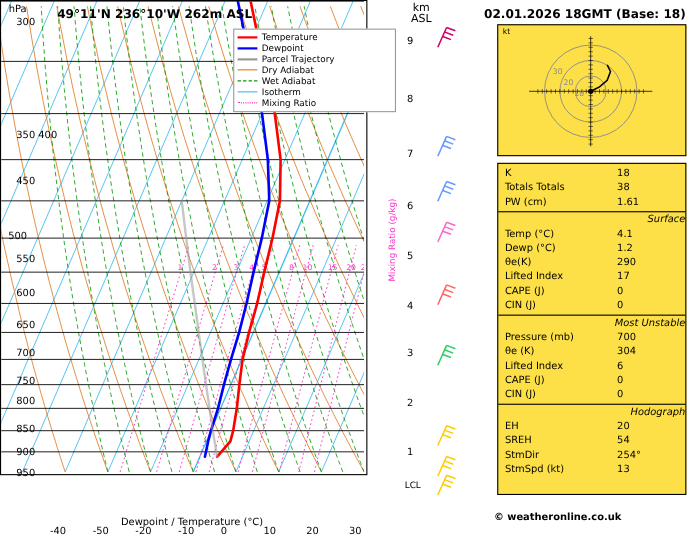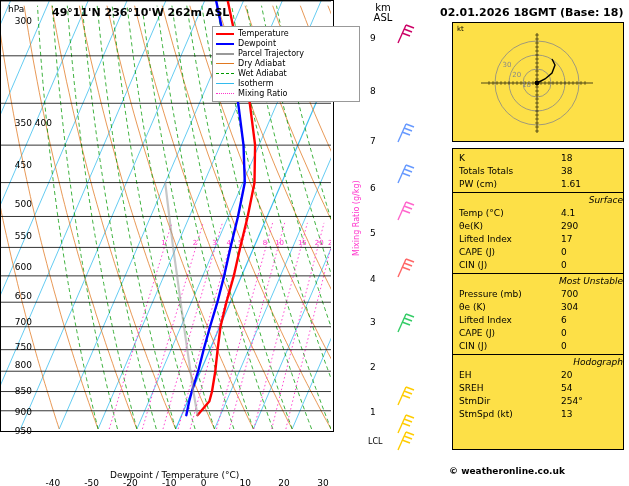--- a/index.html
+++ b/index.html
@@ -148,21 +148,21 @@
         <path d="M185.3 414.2 L188.2 400.3 L190.8 390.5 L197.2 370.2 L202.6 348.7 L209.0 325.7 L216.4 301.2 L223.1 274.9 L229.5 246.4 L237.0 215.5 L243.8 181.6 L242.5 144.1 L237.2 102.3 L226.6 54.8 L215.2 0.0" stroke="#0000ff" stroke-width="2.4" fill="none" stroke-linejoin="round" stroke-linecap="round" opacity="1"></path>
         <path d="M196.5 414.2 L192.4 390.5 L189.5 370.2 L186.3 348.7 L183.0 325.7 L179.6 301.2 L176.1 274.9 L172.1 246.4 L168.3 215.5 L164.2 181.6" stroke="#999999" stroke-width="2.2" fill="none" stroke-linejoin="round" stroke-linecap="round" opacity="0.55"></path>
       </svg>
 </div>
 
 <div id="ylabels">
       <div class="ylab" style="top: 16px;">300</div>
       <div class="ylab" style="top: 84px; margin-top: 34px;">350</div>
       <div class="ylab" style="top: 118.268px; padding-left: 20px;">400</div>
       <div class="ylab" style="top: 160.139px;">450</div>
-      <div class="ylab" style="top: 199px;">500</div>
+      <div class="ylab" style="top: 210px; text-align: center;">500</div>
       <div class="ylab" style="top: 231.475px;">550</div>
       <div class="ylab" style="top: 262.407px;">600</div>
       <div class="ylab" style="top: 290.861px;">650</div>
       <div class="ylab" style="top: 317.206px;">700</div>
       <div class="ylab" style="top: 341.732px;">750</div>
       <div class="ylab" style="top: 360px;">800</div>
       <div class="ylab" style="top: 386.226px;">850</div>
       <div class="ylab" style="top: 406.545px;">900</div>
       <div class="ylab" style="top: 425.766px;">950</div>
     </div>
@@ -341,20 +341,24 @@
           <span class="k">PW (cm)</span>
           <span class="v">1.61</span>
         </div>
         <div class="hr"></div>
         <div class="sec">Surface</div>
         <div class="row">
           <span class="k">Temp (°C)</span>
           <span class="v">4.1</span>
         </div>
         <div class="row">
+          <span class="k">Dewp (°C)</span>
+          <span class="v">1.2</span>
+        </div>
+        <div class="row">
           <span class="k">θe(K)</span>
           <span class="v">290</span>
         </div>
         <div class="row">
           <span class="k">Lifted Index</span>
           <span class="v">17</span>
         </div>
         <div class="row">
           <span class="k">CAPE (J)</span>
           <span class="v">0</span>

